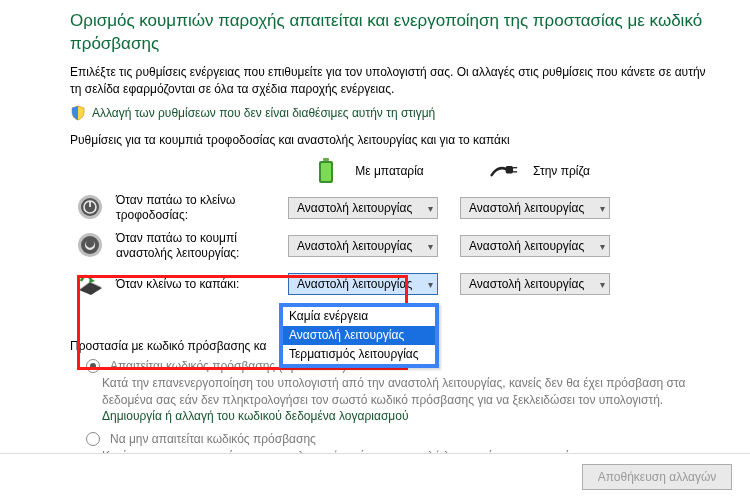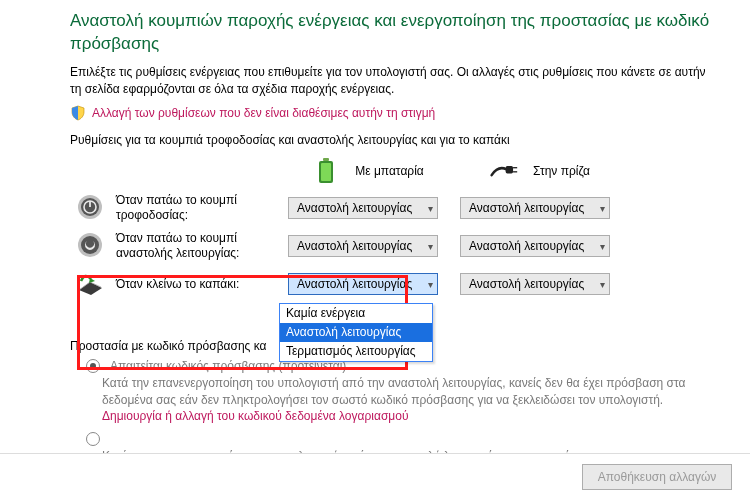--- a/index.html
+++ b/index.html
@@ -1,50 +1,50 @@
 <!DOCTYPE html>
 <html><head>
 <meta charset="utf-8">
 <style>
   html,body{margin:0;padding:0;font-family:"Segoe UI",Tahoma,sans-serif;font-size:12px;color:#000;background:#fff;}
   .page{width:750px;height:500px;position:relative;overflow:hidden;}
   .content{padding:10px 30px 0 70px;}
   h1{font-size:17px;font-weight:400;color:#0b6b3a;margin:0 0 8px 0;line-height:1.35;}
   .intro{font-size:12px;line-height:1.4;margin:0 0 8px 0;}
   .shield-row{display:flex;align-items:center;gap:6px;margin-bottom:12px;}
-  a.link{color:#be185d;text-decoration:none;}
+  a.link{color:#14532d;text-decoration:none;}
   .section-title{font-size:12px;margin:2px 0 6px 0;}
   table.grid{border-collapse:collapse;}
   table.grid td{padding:4px 6px;vertical-align:middle;}
   .colhead{display:flex;align-items:center;gap:15px;justify-content:center;text-align:center;}
   .icon-slot{width:28px;height:28px;display:inline-flex;align-items:center;justify-content:center;}
   .rowlabel{width:160px;line-height:1.25;}
   .combo{display:inline-flex;align-items:center;justify-content:space-between;width:150px;height:22px;border:1px solid #adadad;background:#e9e9e9;padding:0 4px 0 8px;font-size:12px;box-sizing:border-box;}
   .combo.open{background:#cfe5ff;border-color:#2d6bbf;}
   .chev{font-size:10px;color:#555;}
   .highlight-box{position:absolute;border:3px solid #ff1a1a;pointer-events:none;}
-  .dropdown{position:absolute;width:152px;border:1px solid #3b82f6;background:#fff;box-shadow:2px 2px 2px rgba(0,0,0,.15);}
+  .dropdown{position:absolute;width:152px;border:4px solid #3b82f6;background:#fff;box-shadow:2px 2px 2px rgba(0,0,0,.15);}
   .dropdown .opt{padding:1px 6px;font-size:12px;line-height:17px;white-space:nowrap;}
   .dropdown .opt.sel{background:#1a6fe0;color:#fff;}
   .prot-title{font-size:12px;margin:36px 0 6px 0;}
   .radio-row{display:flex;align-items:flex-start;gap:10px;margin:4px 0 2px 16px;}
   .radio{width:12px;height:12px;border:1px solid #888;border-radius:50%;display:inline-flex;align-items:center;justify-content:center;background:#fff;}
   .radio .dot{width:6px;height:6px;background:#555;border-radius:50%;}
   .muted{color:#7a7a7a;}
   .small-body{font-size:12px;line-height:1.35;margin:2px 0 8px 32px;}
   .footer{position:absolute;bottom:0;left:0;right:0;border-top:1px solid #ddd;background:#fff;display:flex;justify-content:flex-end;gap:8px;padding:10px 18px;}
   .btn{min-width:120px;height:24px;border:1px solid #adadad;background:#e9e9e9;font-size:12px;display:inline-flex;align-items:center;justify-content:center;padding:0 14px;}
   .btn.disabled{color:#9a9a9a;}
 </style>
 </head>
 <body>
 <div class="page">
 
 <div class="content">
-  <h1>Αναστολή κουμπιών παροχής ενέργειας και ενεργοποίηση της προστασίας με κωδικό πρόσβασης</h1>
+  <h1>Ορισμός κουμπιών παροχής απαιτείται και ενεργοποίηση της προστασίας με κωδικό πρόσβασης</h1>
   <p class="intro">Επιλέξτε τις ρυθμίσεις ενέργειας που επιθυμείτε για τον υπολογιστή σας. Οι αλλαγές στις ρυθμίσεις που κάνετε σε αυτήν τη σελίδα εφαρμόζονται σε όλα τα σχέδια παροχής ενέργειας.</p>
 
   <div class="shield-row">
     <span class="icon-slot" style="width:16px;height:16px;">
       <svg width="16" height="16" viewBox="0 0 16 16">
             <path d="M8 1l6 2v4c0 4-3 7-6 8-3-1-6-4-6-8V3l6-2z" fill="#ffd54a" stroke="#c08a00" stroke-width="0.6"></path>
             <path d="M8 1v14c-3-1-6-4-6-8V3l6-2z" fill="#3b8ae6"></path>
           </svg>
     </span>
     <a href="#" class="link">Αλλαγή των ρυθμίσεων που δεν είναι διαθέσιμες αυτήν τη στιγμή</a>
@@ -86,21 +86,21 @@
 
     <tr>
       <td><span class="icon-slot">
         <svg width="26" height="26" viewBox="0 0 26 26">
                   <circle cx="13" cy="13" r="12" fill="#bfbfbf"></circle>
                   <circle cx="13" cy="13" r="9" fill="#555"></circle>
                   <circle cx="13" cy="13" r="6" fill="none" stroke="#e8e8e8" stroke-width="1.6"></circle>
                   <line x1="13" y1="7" x2="13" y2="13" stroke="#e8e8e8" stroke-width="1.8"></line>
                 </svg>
       </span></td>
-      <td class="rowlabel">Όταν πατάω το κουμπί τροφοδοσίας:</td>
+      <td class="rowlabel">Όταν πατάω το κλείνω τροφοδοσίας:</td>
       <td><div class="combo">
                 <span>Αναστολή λειτουργίας</span>
                 <span class="chev">▾</span>
               </div></td>
       <td><div class="combo">
                 <span>Αναστολή λειτουργίας</span>
                 <span class="chev">▾</span>
               </div></td>
     </tr>
 
@@ -154,20 +154,21 @@
     <span class="muted">
       <span>Απαιτείται κωδικός πρόσβασης</span><span> (προτείνεται)</span>
     </span>
   </div>
   <div class="small-body muted">
     <span>Κατά την επανενεργοποίηση του υπολογιστή από την αναστολή λειτουργίας, κανείς δεν θα έχει πρόσβαση στα δεδομένα σας εάν δεν πληκτρολογήσει τον σωστό κωδικό πρόσβασης για να ξεκλειδώσει τον υπολογιστή. </span><a href="#" class="link">Δημιουργία ή αλλαγή του κωδικού δεδομένα λογαριασμού</a>
   </div>
 
   <div class="radio-row">
     <span class="radio"></span>
+    <span class="muted">Να μην απαιτείται κωδικός πρόσβασης</span>
   </div>
   <div class="small-body muted">Κατά την επανενεργοποίηση του υπολογιστή μετά την αναστολή λειτουργίας του, μπορεί</div>
 </div>
 
 <div class="highlight-box" id="hl-box" style="left: 77px; top: 275px; width: 325px; height: 89px;"></div>
 
 <div class="dropdown" id="lid-dd" style="left: 279px; top: 303px;">
       <div class="opt">Καμία ενέργεια</div>
       <div class="opt sel">Αναστολή λειτουργίας</div>
       <div class="opt">Τερματισμός λειτουργίας</div>

